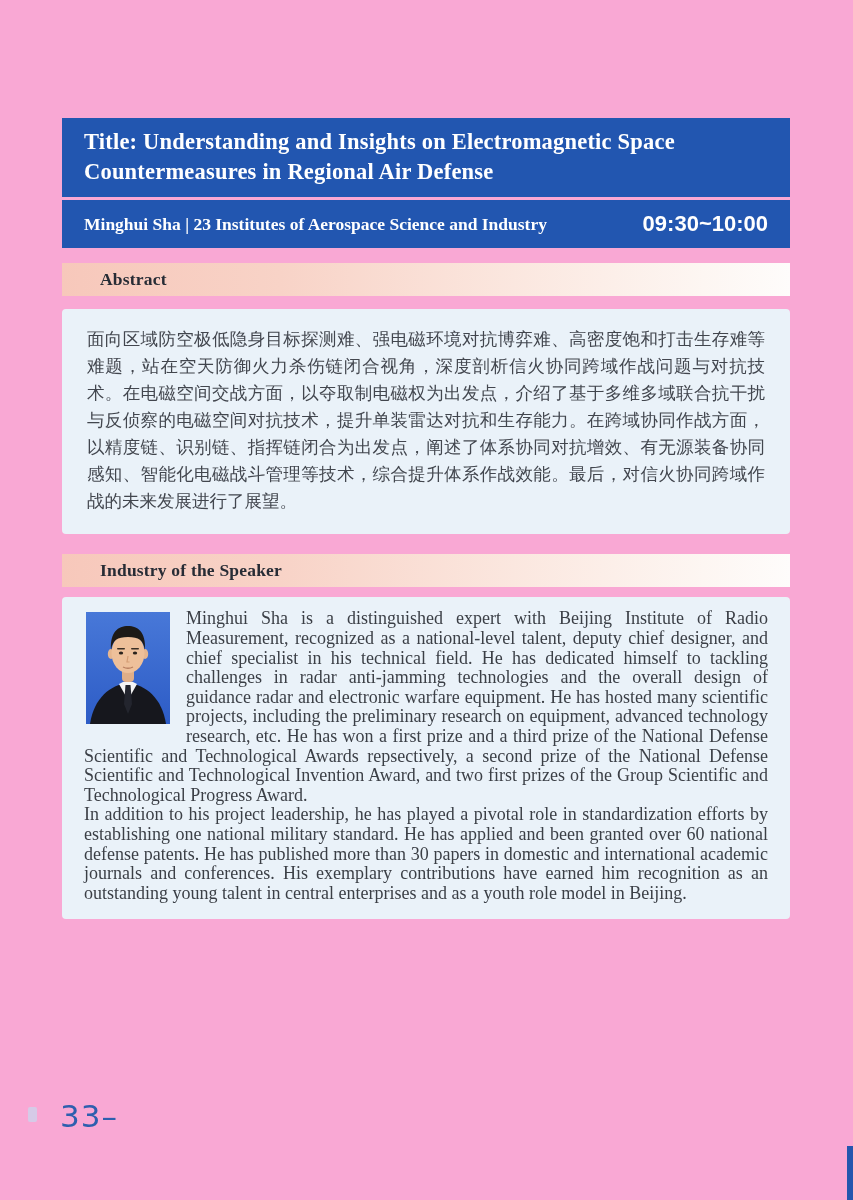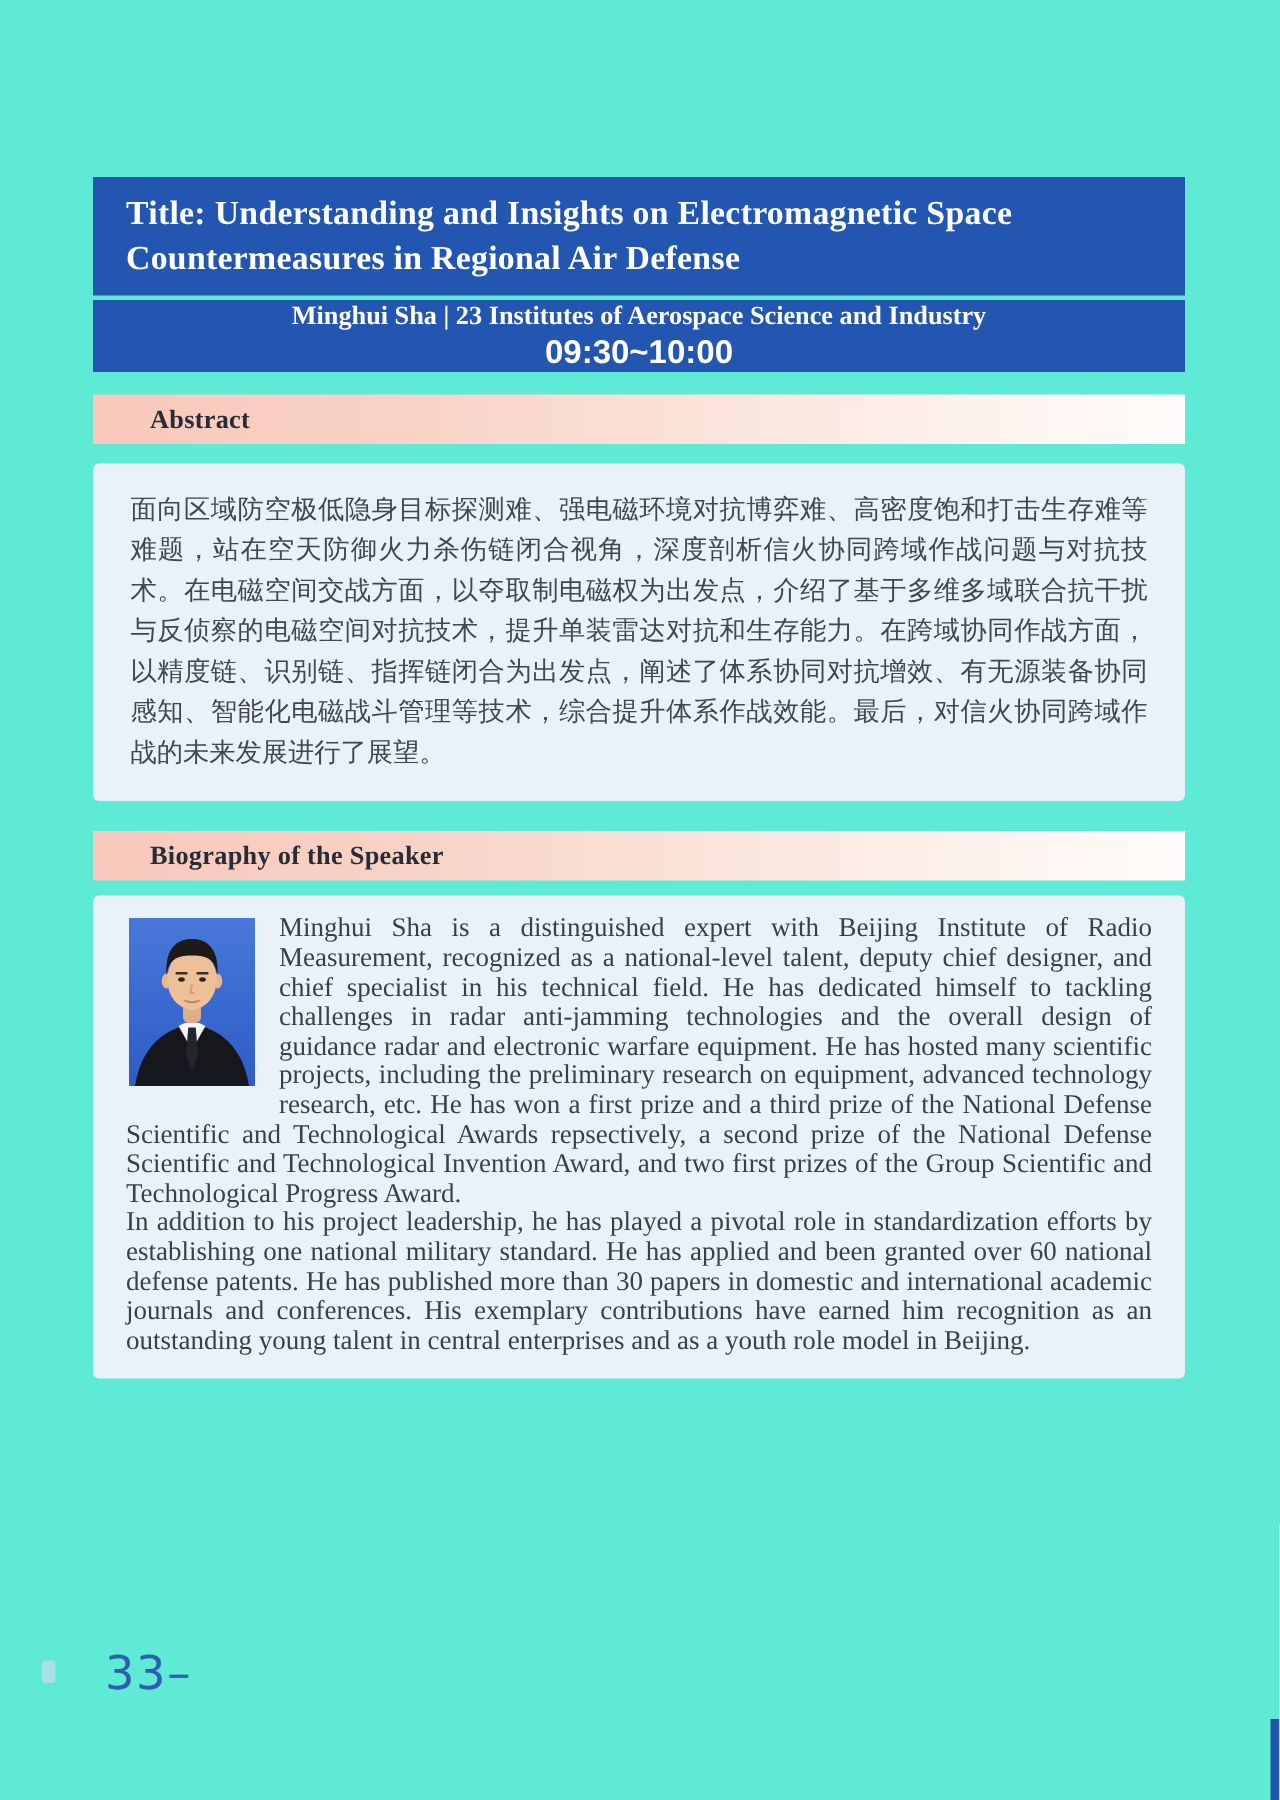--- a/index.html
+++ b/index.html
@@ -1,19 +1,19 @@
 <!DOCTYPE html>
 <html><head>
 <meta charset="utf-8">
 <style>
   html,body { margin:0; padding:0; background:#ffffff; }
   .page {
     position:relative;
     width:853px; height:1200px;
-    background:#5eead4;
+    background:#f9a8d4;
     overflow:hidden;
     font-family:"Liberation Serif","DejaVu Serif",serif;
   }
   .content {
     position:absolute; left:62px; top:118px; width:728px;
   }
 
   
   .title-bar {
     background:#2256b0;
@@ -29,21 +29,20 @@
   }
   .speaker-bar {
     background:#2256b0;
     color:#ffffff;
     margin-top:3px;
     height:48px;
     display:flex;
     align-items:center;
     justify-content:space-between;
     padding:0 22px;
-    flex-direction:column;
   }
   .speaker-bar .who {
     font-size:17.5px;
     font-weight:bold;
   }
   .speaker-bar .time {
     font-family:"Liberation Sans","DejaVu Sans",sans-serif;
     font-size:22px;
     font-weight:bold;
   }
@@ -99,21 +98,21 @@
     margin:0;
     font-size:18px;
     line-height:19.6px;
     color:#3b3f46;
     text-align:justify;
   }
 
   
   .page-number {
     position:absolute;
-    left:70px; top:1098px;
+    left:60px; top:1098px;
     font-family:"DejaVu Sans","Liberation Sans",sans-serif;
     font-size:31px;
     color:#2e5fae;
     letter-spacing:1px;
   }
   .edge-strip {
     position:absolute;
     right:0; bottom:0;
     width:6px; height:54px;
     background:#2456ae;
@@ -145,21 +144,21 @@
 
     <div class="band">
       <h2>Abstract</h2>
     </div>
 
     <section class="panel abstract-panel">
       <p>面向区域防空极低隐身目标探测难、强电磁环境对抗博弈难、高密度饱和打击生存难等难题，站在空天防御火力杀伤链闭合视角，深度剖析信火协同跨域作战问题与对抗技术。在电磁空间交战方面，以夺取制电磁权为出发点，介绍了基于多维多域联合抗干扰与反侦察的电磁空间对抗技术，提升单装雷达对抗和生存能力。在跨域协同作战方面，以精度链、识别链、指挥链闭合为出发点，阐述了体系协同对抗增效、有无源装备协同感知、智能化电磁战斗管理等技术，综合提升体系作战效能。最后，对信火协同跨域作战的未来发展进行了展望。</p>
     </section>
 
     <div class="band bio-band">
-      <h2>Biography of the Speaker</h2>
+      <h2>Industry of the Speaker</h2>
     </div>
 
     <section class="panel bio-panel">
       <span class="photo">
         <svg width="84" height="112" viewBox="0 0 84 112" xmlns="http://www.w3.org/2000/svg">
           <defs>
             <linearGradient id="bgGrad" x1="0" y1="0" x2="0" y2="1">
               <stop offset="0" stop-color="#4878d8"></stop>
               <stop offset="1" stop-color="#2d5cc6"></stop>
             </linearGradient>

